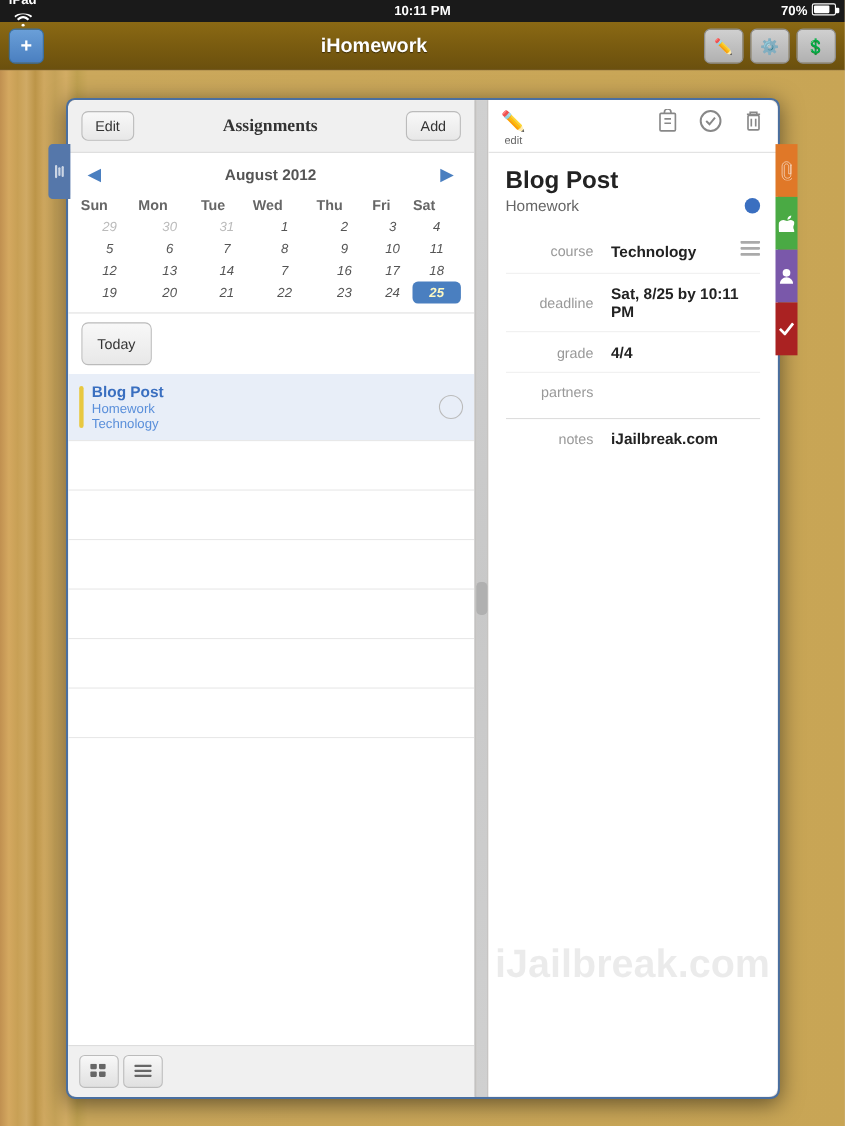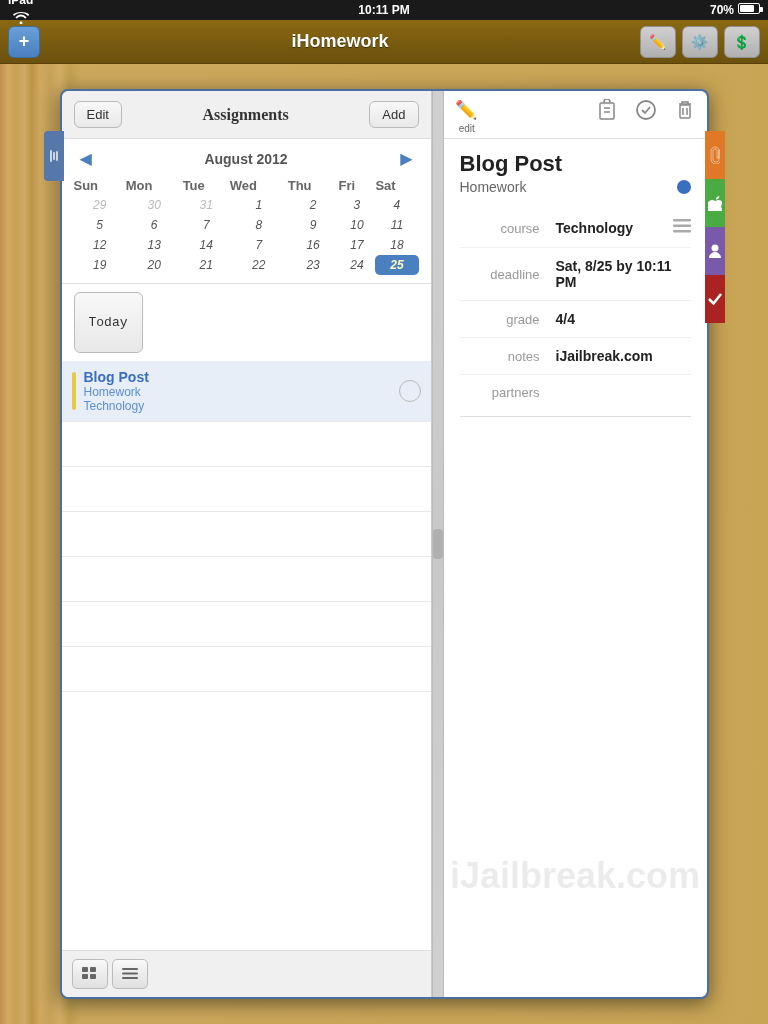--- a/index.html
+++ b/index.html
@@ -194,28 +194,27 @@
       color: #fef9c3;
       border-radius: 5px;
       font-weight: bold;
     }
 
     
     .today-btn-wrap {
       padding: 8px 12px;
     }
     .today-btn {
-      padding: 22px 14px;
+      padding: 11px 14px;
       background: linear-gradient(180deg, #f8f8f8 0%, #e8e8e8 100%);
       border: 1px solid #bbb;
       border-radius: 6px;
       font-size: 13px;
       cursor: pointer;
       color: #333;
-      font-family: Liberation Mono, monospace;
     }
 
     
     .assignment-list {
       flex: 1;
       overflow-y: auto;
     }
     .assignment-item {
       display: flex;
       align-items: center;
@@ -631,28 +630,28 @@
         <div class="detail-row">
           <span class="detail-label">deadline</span>
           <span class="detail-value">Sat, 8/25 by 10:11 PM</span>
         </div>
 
         <div class="detail-row">
           <span class="detail-label">grade</span>
           <span class="detail-value">4/4</span>
         </div>
 
+        <div class="detail-row" style="border-bottom: 1px solid #ddd; padding-bottom: 16px;">
+          <span class="detail-label">partners</span>
+          <span class="detail-value"></span>
+        </div>
+
         <div class="detail-row">
           <span class="detail-label">notes</span>
           <span class="detail-value">iJailbreak.com</span>
-        </div>
-
-        <div class="detail-row" style="border-bottom: 1px solid #ddd; padding-bottom: 16px;">
-          <span class="detail-label">partners</span>
-          <span class="detail-value"></span>
         </div>
       </div>
 
       <div class="watermark">iJailbreak.com</div>
 
       <div class="right-tabs">
         <div class="right-tab orange">
           <svg width="10" height="18" viewBox="0 0 10 18" fill="white">
             <path d="M5 1C2.8 1 1 2.8 1 5v8c0 2.8 2.2 5 4.9 5.1C8.8 18.2 11 16 11 13V4H9v9c0 1.7-1.3 3-3 3s-3-1.3-3-3V5c0-1.1.9-2 2-2s2 .9 2 2v7h2V5c0-2.2-1.8-4-4-4z" stroke="white" stroke-width="0.5" fill="none"></path>
           </svg>

